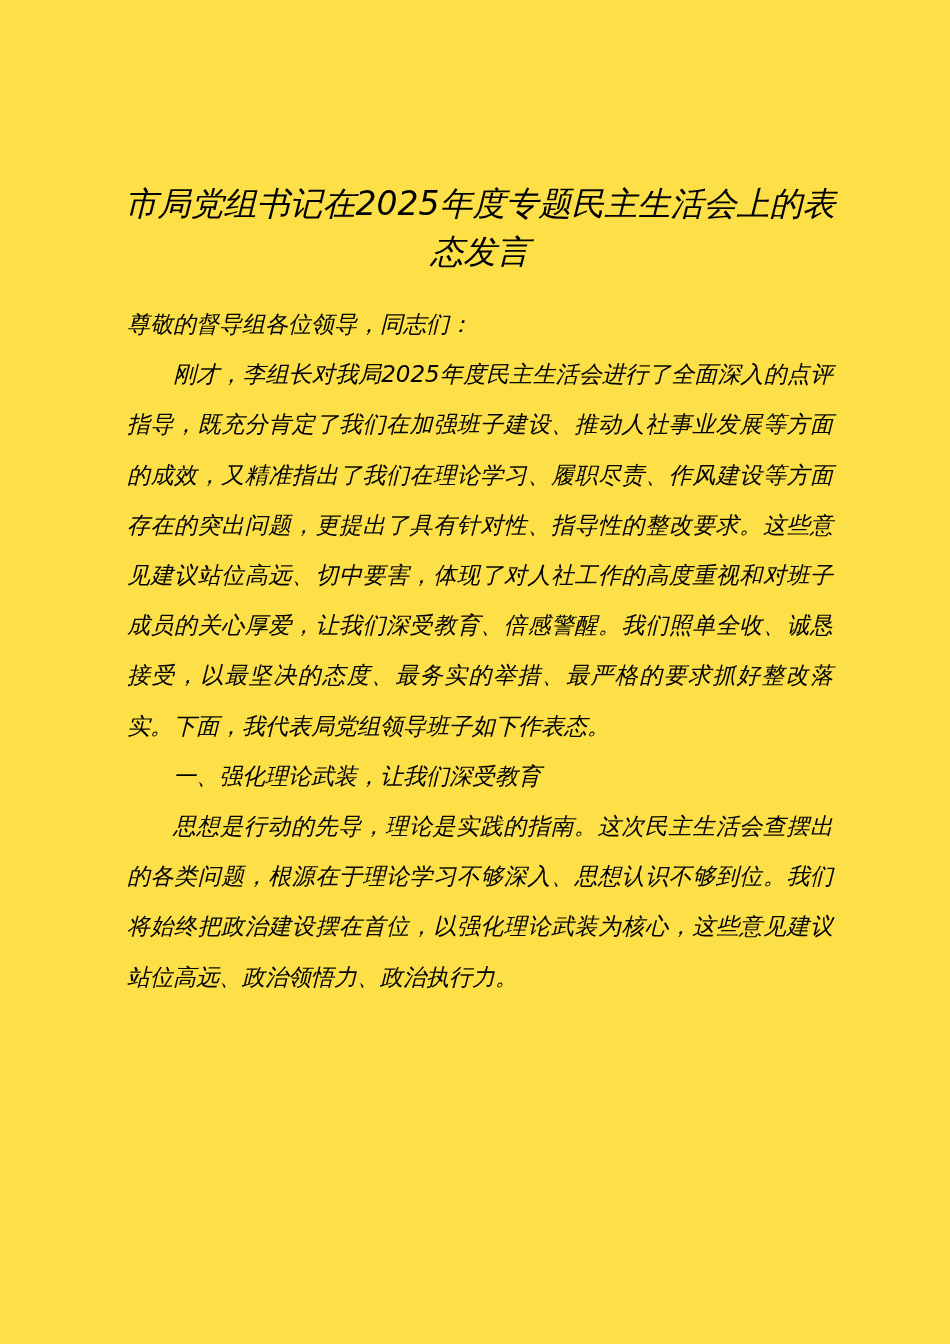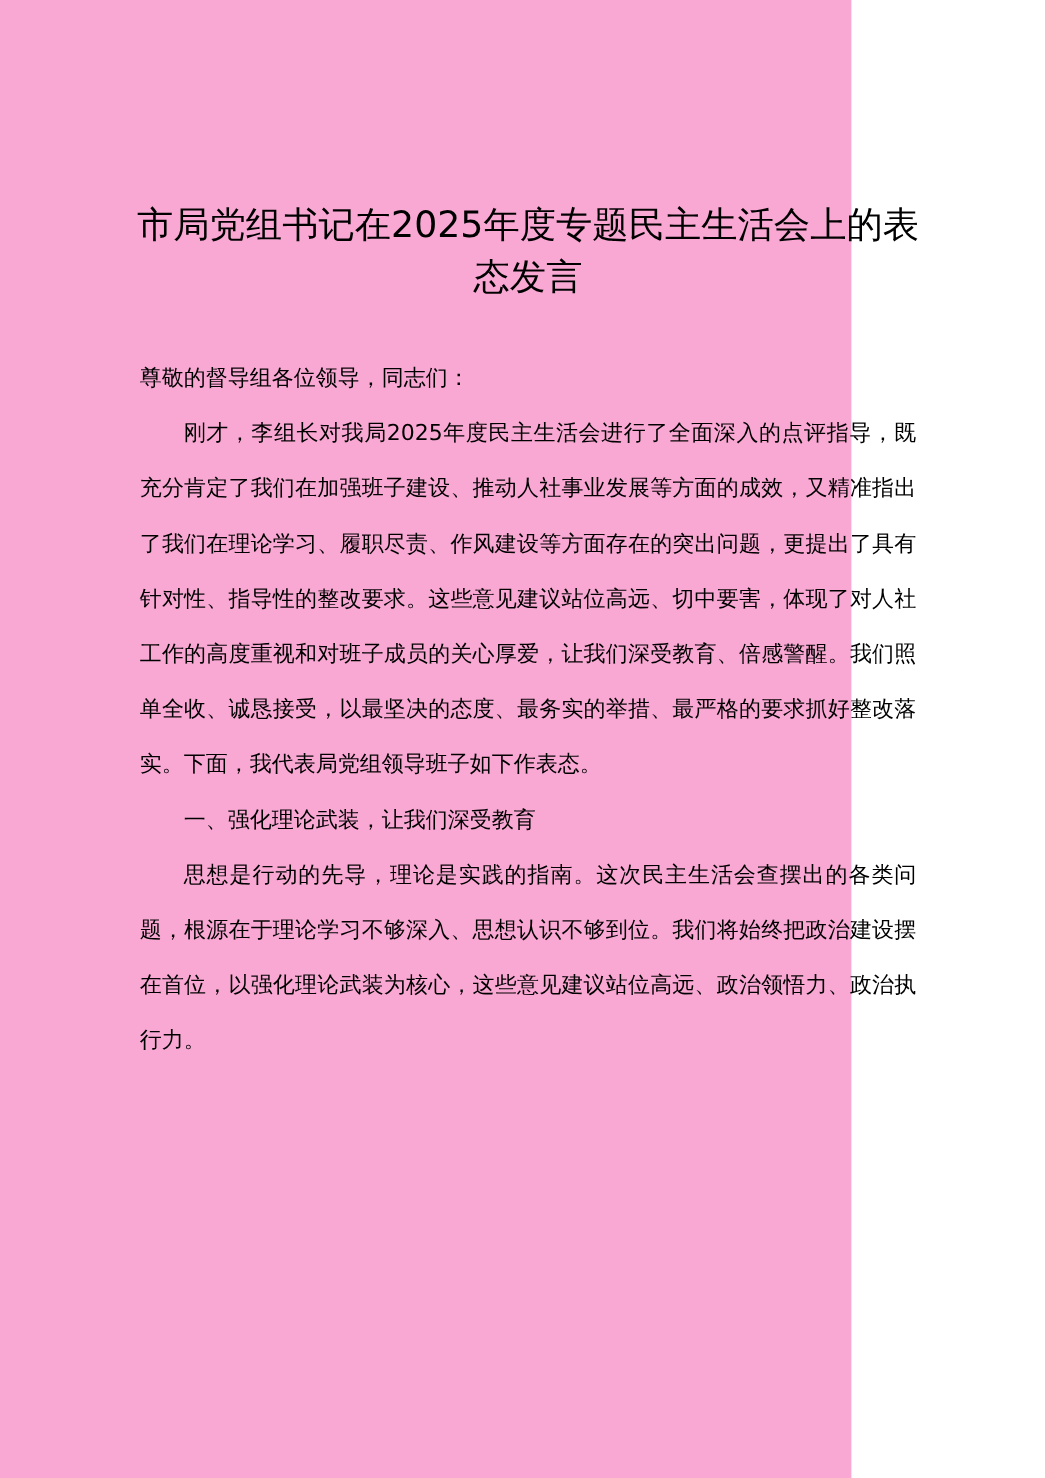--- a/index.html
+++ b/index.html
@@ -12,42 +12,43 @@
       height: 1344px;
       position: relative;
       overflow: hidden;
       font-family: "DejaVu Sans", "Liberation Sans", sans-serif;
       color: #000000;
     }
     .page {
       position: absolute;
       left: 0;
       top: 0;
-      width: 774px;
+      width: 950px;
       height: 1344px;
-      background: #f9a8d4;
+      background: #fde047;
+      font-style: italic;
     }
     .title {
       position: absolute;
       left: 120px;
       top: 180px;
       width: 720px;
       text-align: center;
       font-size: 33px;
       line-height: 48px;
       letter-spacing: 0px;
       margin: 0;
       font-weight: normal;
     }
     .body {
       position: absolute;
       left: 127px;
-      top: 318px;
+      top: 299px;
       width: 706px;
-      font-size: 20px;
+      font-size: 23px;
       line-height: 50.2px;
       text-align: justify;
       text-justify: inter-character;
     }
     .body p {
       margin: 0;
       padding: 0;
     }
     .indent {
       text-indent: 2em;

